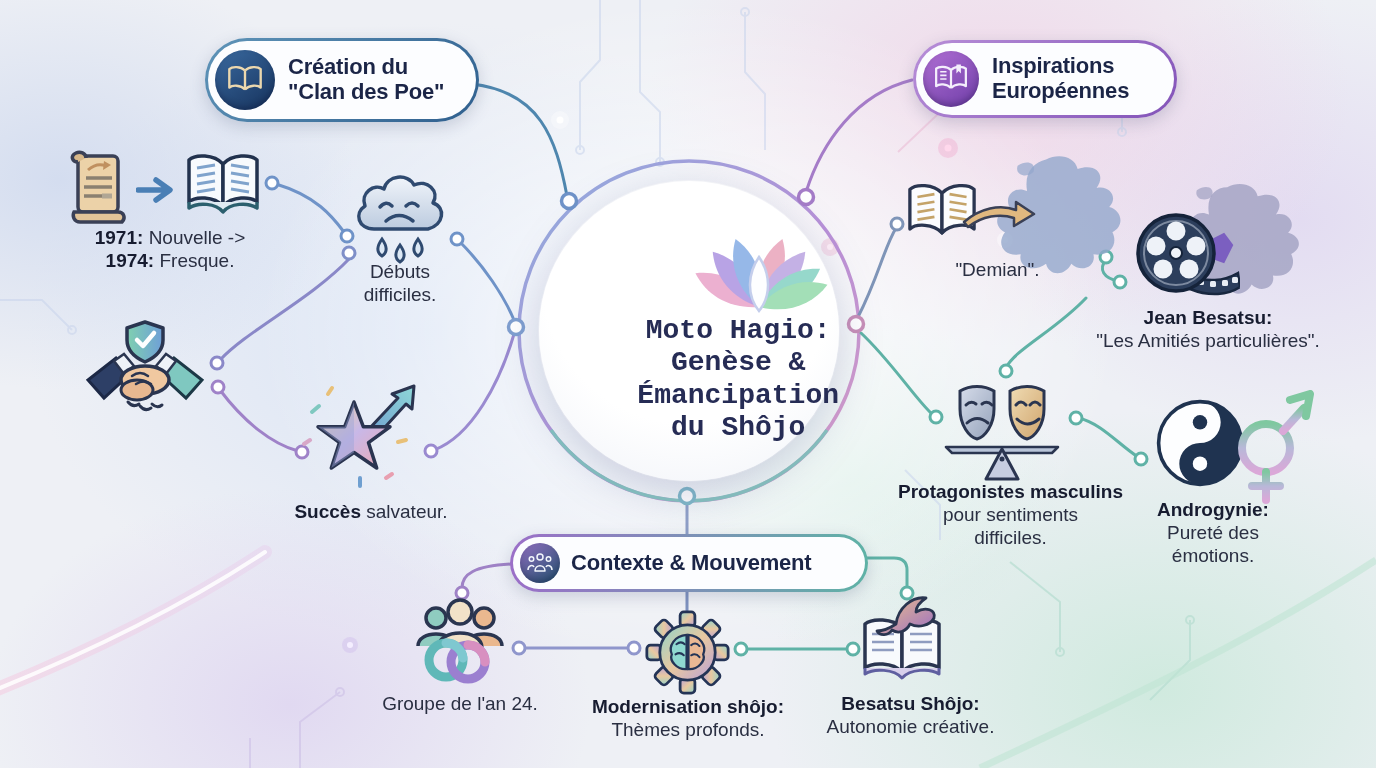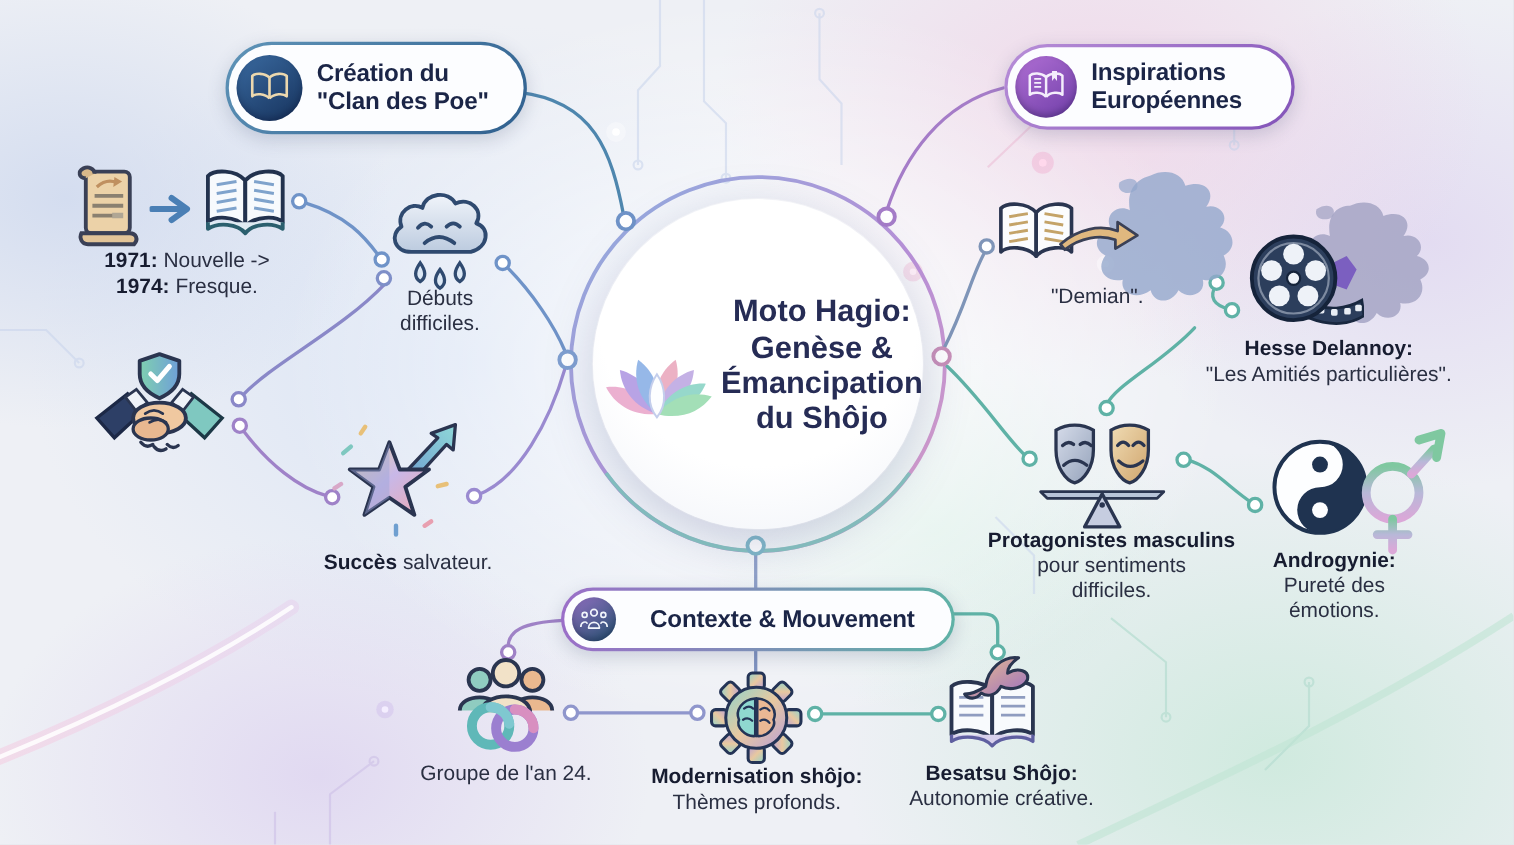--- a/index.html
+++ b/index.html
@@ -20,21 +20,21 @@
   .pill-in{background:#fcfdff;border-radius:999px;height:100%;display:flex;align-items:center;gap:13px;padding:0 22px 0 7px;box-sizing:border-box;}
   .pill-ico{border-radius:50%;display:flex;align-items:center;justify-content:center;flex:0 0 auto;box-shadow:inset 0 -3px 6px rgba(0,0,30,.25);}
   .pill-txt{font-weight:700;color:#1b2547;font-size:22px;line-height:1.12;letter-spacing:-.2px;white-space:nowrap;}
   
   .cap{position:absolute;text-align:center;font-size:19px;line-height:1.22;color:#2a2f42;z-index:3;}
   .cap .b{font-weight:700;color:#171c30;}
   
   .center{position:absolute;left:539px;top:181px;width:300px;height:300px;border-radius:50%;z-index:3;
     background:radial-gradient(circle at 50% 32%, #ffffff 58%, #eff2f8);
     box-shadow:0 12px 44px rgba(90,100,150,.28), 0 0 0 1px rgba(255,255,255,.8);
-    display:flex;flex-direction:row;align-items:center;}
+    display:flex;flex-direction:column;align-items:flex-end;font-family:Liberation Mono, monospace;}
   .center h1{margin:2px 0 0;font-size:28px;line-height:1.16;font-weight:700;color:#262c55;text-align:center;}
   .net{position:absolute;left:0;top:0;z-index:1;}
   .ic{position:absolute;z-index:2;}
 </style>
 </head>
 <body>
 
 <div id="stage">
 
   <svg class="net" width="1376" height="768" viewBox="0 0 1376 768">
@@ -203,21 +203,21 @@
         </svg>
       </span>
       <span class="pill-txt">
         <span>Inspirations</span><br>
         <span>Européennes</span>
       </span>
     </div>
   </div>
 
   <div class="pill" style="left:510px;top:534px;width:352px;height:52px;background:linear-gradient(90deg,#9b6fc8,#5fb2a6);">
-    <div class="pill-in" style="gap:31px;">
+    <div class="pill-in" style="gap:11px;">
       <span class="pill-ico" style="width:40px;height:40px;background:linear-gradient(145deg,#8f6fc0,#23506e);">
         <svg width="28" height="24" viewBox="0 0 56 48">
           <g fill="none" stroke="#f2f6fc" stroke-width="3" stroke-linejoin="round">
             <circle cx="28" cy="12" r="6"></circle>
             <path d="M18,40 C18,26 38,26 38,40 Z"></path>
             <circle cx="11" cy="16" r="4.5"></circle>
               <path d="M4,38 C4,28 14,27 16,32"></path>
             <circle cx="45" cy="16" r="4.5"></circle>
               <path d="M52,38 C52,28 42,27 40,32"></path>
           </g>
@@ -464,21 +464,21 @@
 
   <div class="cap" style="left:266px;top:500px;width:210px">
     <div><span class="b">Succès</span> <span>salvateur.</span></div>
   </div>
 
   <div class="cap" style="left:890px;top:258px;width:215px">
     <div><span>"Demian".</span></div>
   </div>
 
   <div class="cap" style="left:1072px;top:306px;width:272px">
-    <div><span class="b">Hesse Delannoy:</span></div>
+    <div><span class="b">Jean Besatsu:</span></div>
     <div><span>"Les Amitiés particulières".</span></div>
   </div>
 
   <div class="cap" style="left:898px;top:480px;width:225px">
     <div><span class="b">Protagonistes masculins</span></div>
     <div><span>pour sentiments</span></div>
     <div><span>difficiles.</span></div>
   </div>
 
   <div class="cap" style="left:1133px;top:498px;width:160px">

